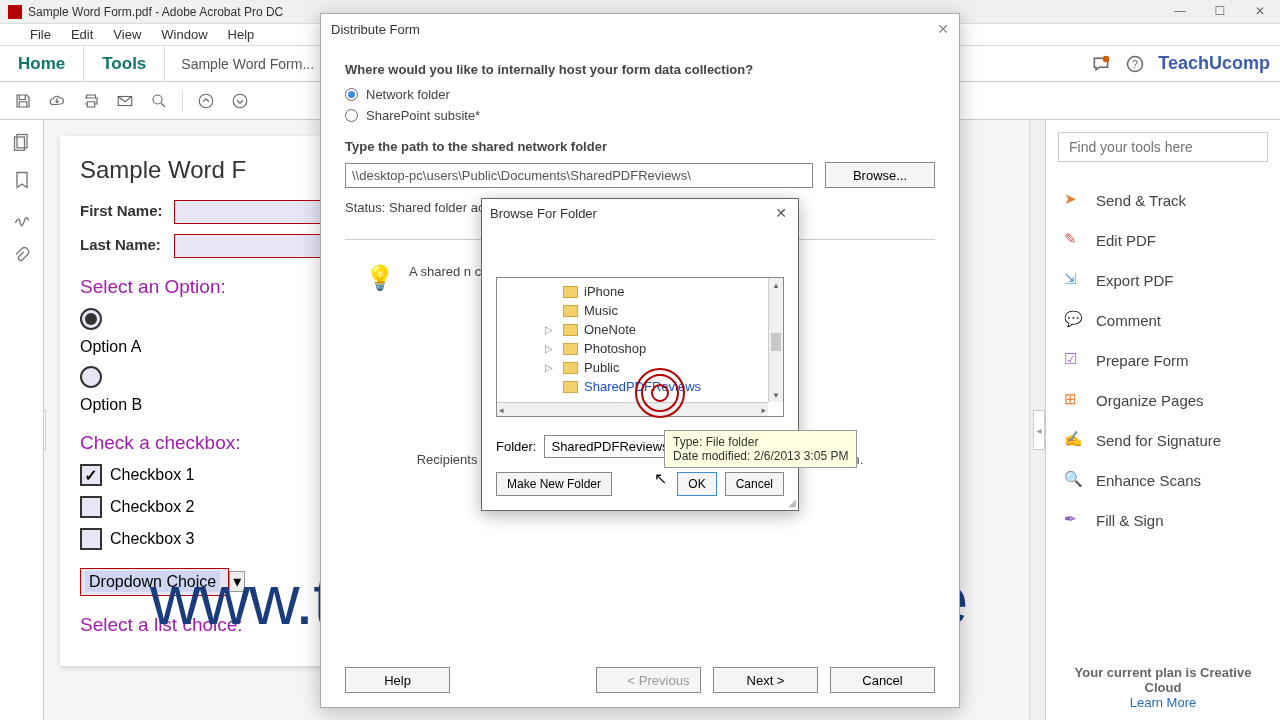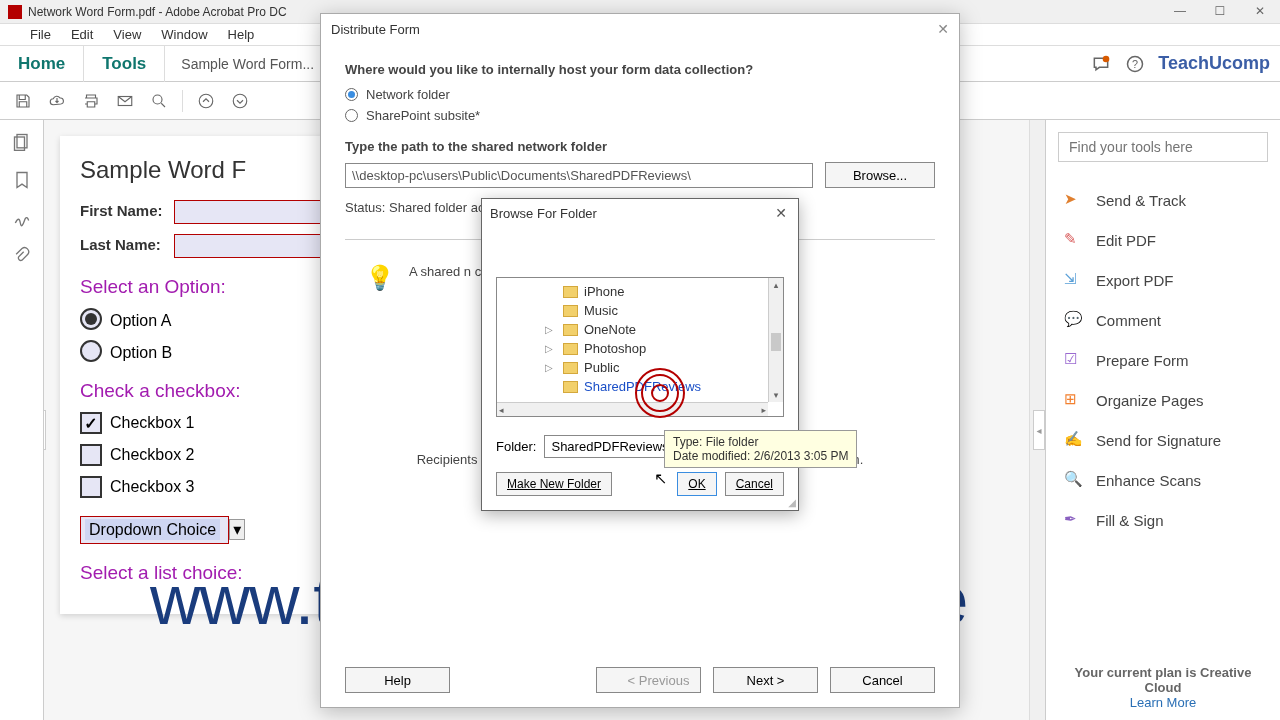--- a/index.html
+++ b/index.html
@@ -31,21 +31,21 @@
 .leftrail { width: 44px; background: #fff; border-right: 1px solid #ccc; display: flex; flex-direction: column; align-items: center; padding-top: 12px; gap: 18px; }
 .leftrail .ricon { width: 20px; height: 20px; color: #777; }
 
 .doc-area { flex: 1; background: #f6f6f6; position: relative; overflow: hidden; padding: 16px 0 0 16px; }
 .doc-page { width: 430px; background: #fff; padding: 20px 20px; box-shadow: 0 2px 6px rgba(0,0,0,0.15); }
 .doc-title { font-size: 24px; font-weight: 300; color: #333; margin-bottom: 16px; }
 .doc-label { font-size: 15px; font-weight: 600; color: #333; display: inline-block; width: 90px; }
 .doc-input { display: inline-block; width: 180px; height: 24px; background: #e6e6f5; border: 1px solid #b40000; vertical-align: middle; }
 .doc-row { margin-bottom: 10px; }
 .doc-heading { font-size: 19px; font-weight: 300; color: #a21caf; margin: 18px 0 10px; }
-.radio-row { display: flex; align-items: flex-end; gap: 8px; margin-bottom: 10px; }
+.radio-row { display: flex; align-items: flex-start; gap: 8px; margin-bottom: 10px; flex-direction: column; }
 .radio-row .radio { width: 22px; height: 22px; border-radius: 50%; border: 2px solid #333; display: flex; align-items: center; justify-content: center; background: #e6e6f5; }
 .radio-row .radio.checked::after { content: ""; width: 12px; height: 12px; border-radius: 50%; background: #333; }
 .cb-row { display: flex; align-items: center; gap: 8px; margin-bottom: 10px; }
 .cb { width: 22px; height: 22px; border: 2px solid #333; background: #e6e6f5; display: flex; align-items: center; justify-content: center; font-size: 16px; font-weight: bold; }
 .dropdown-box { display: inline-block; border: 1px solid #b40000; background: #e6e6f5; padding: 4px 8px 4px 4px; }
 .dropdown-box span { background: #cfd6f2; padding: 2px 4px; }
 .dropdown-arrow { display: inline-block; width: 16px; text-align: center; background: #eee; border: 1px solid #999; }
 
 .rightpanel { width: 235px; background: #fff; border-left: 1px solid #ccc; padding: 12px; position: relative; }
 .search-tools { border: 1px solid #ccc; padding: 6px 10px; font-size: 14px; color: #888; margin-bottom: 18px; width: 100%; }
@@ -89,21 +89,21 @@
 .bff-item { display: flex; align-items: center; gap: 6px; padding: 2px 0 2px 66px; font-size: 13px; color: #333; position: relative; }
 .bff-item .chev { position: absolute; left: 48px; color: #888; font-size: 10px; }
 .bff-item .folder-icon { width: 15px; height: 12px; background: #f2d06b; border: 1px solid #d4a83c; }
 .bff-item.selected span.label { color: #1a4fc7; }
 .bff-vscroll { position: absolute; right: 0; top: 0; bottom: 14px; width: 15px; background: #f0f0f0; border-left: 1px solid #ccc; }
 .bff-vscroll .thumb { position: absolute; top: 55px; left: 2px; right: 2px; height: 18px; background: #c9c9c9; }
 .bff-vscroll .arr { height: 14px; display: flex; align-items: center; justify-content: center; font-size: 9px; color: #666; }
 .bff-hscroll { position: absolute; left: 0; right: 15px; bottom: 0; height: 14px; background: #f0f0f0; border-top: 1px solid #ccc; display: flex; justify-content: space-between; align-items: center; font-size: 9px; color: #666; padding: 0 2px; }
 .bff-folder-row { display: flex; align-items: center; gap: 8px; margin: 18px 14px 0 14px; font-size: 13px; }
 .bff-folder-input { flex: 1; border: 1px solid #888; padding: 3px 6px; background: #fff; }
-.bff-btns { display: flex; gap: 8px; margin: 14px 14px 14px 14px; text-decoration: underline; }
+.bff-btns { display: flex; gap: 8px; margin: 14px 14px 14px 14px; }
 .bff-btns button { height: 24px; border: 1px solid #888; background: #f5f5f5; font-size: 12px; padding: 0 10px; }
 .bff-btns .ok { border: 1px solid #3a8de0; }
 .bff-btns .spacer { flex: 1; }
 .bff-resize { position: absolute; right: 2px; bottom: 2px; font-size: 10px; color: #bbb; }
 
 
 .tooltip { position: absolute; left: 664px; top: 430px; background: #ffffe1; border: 1px solid #999; padding: 4px 8px; font-size: 12px; color: #333; z-index: 30; white-space: nowrap; }
 
 
 .target { position: absolute; left: 635px; top: 368px; width: 50px; height: 50px; z-index: 25; pointer-events: none; }
@@ -116,21 +116,21 @@
 
 .watermark { position: absolute; left: 150px; top: 560px; font-size: 70px; font-weight: 400; color: #1a3c7d; z-index: 5; white-space: nowrap; letter-spacing: -1px; pointer-events: none; }
 
 .vscroll-doc { position: absolute; right: 0; top: 0; bottom: 0; width: 16px; background: #f0f0f0; border-left: 1px solid #ddd; }
 </style>
 </head>
 <body>
 
 <div class="titlebar">
   <div class="icon"></div>
-  <span>Network Word Form.pdf - Adobe Acrobat Pro DC</span>
+  <span>Sample Word Form.pdf - Adobe Acrobat Pro DC</span>
   <div class="win-controls">
     <div class="win-btn">—</div>
     <div class="win-btn">☐</div>
     <div class="win-btn close">✕</div>
   </div>
 </div>
 
 <div class="menubar">
   <span>File</span>
   <span>Edit</span>

